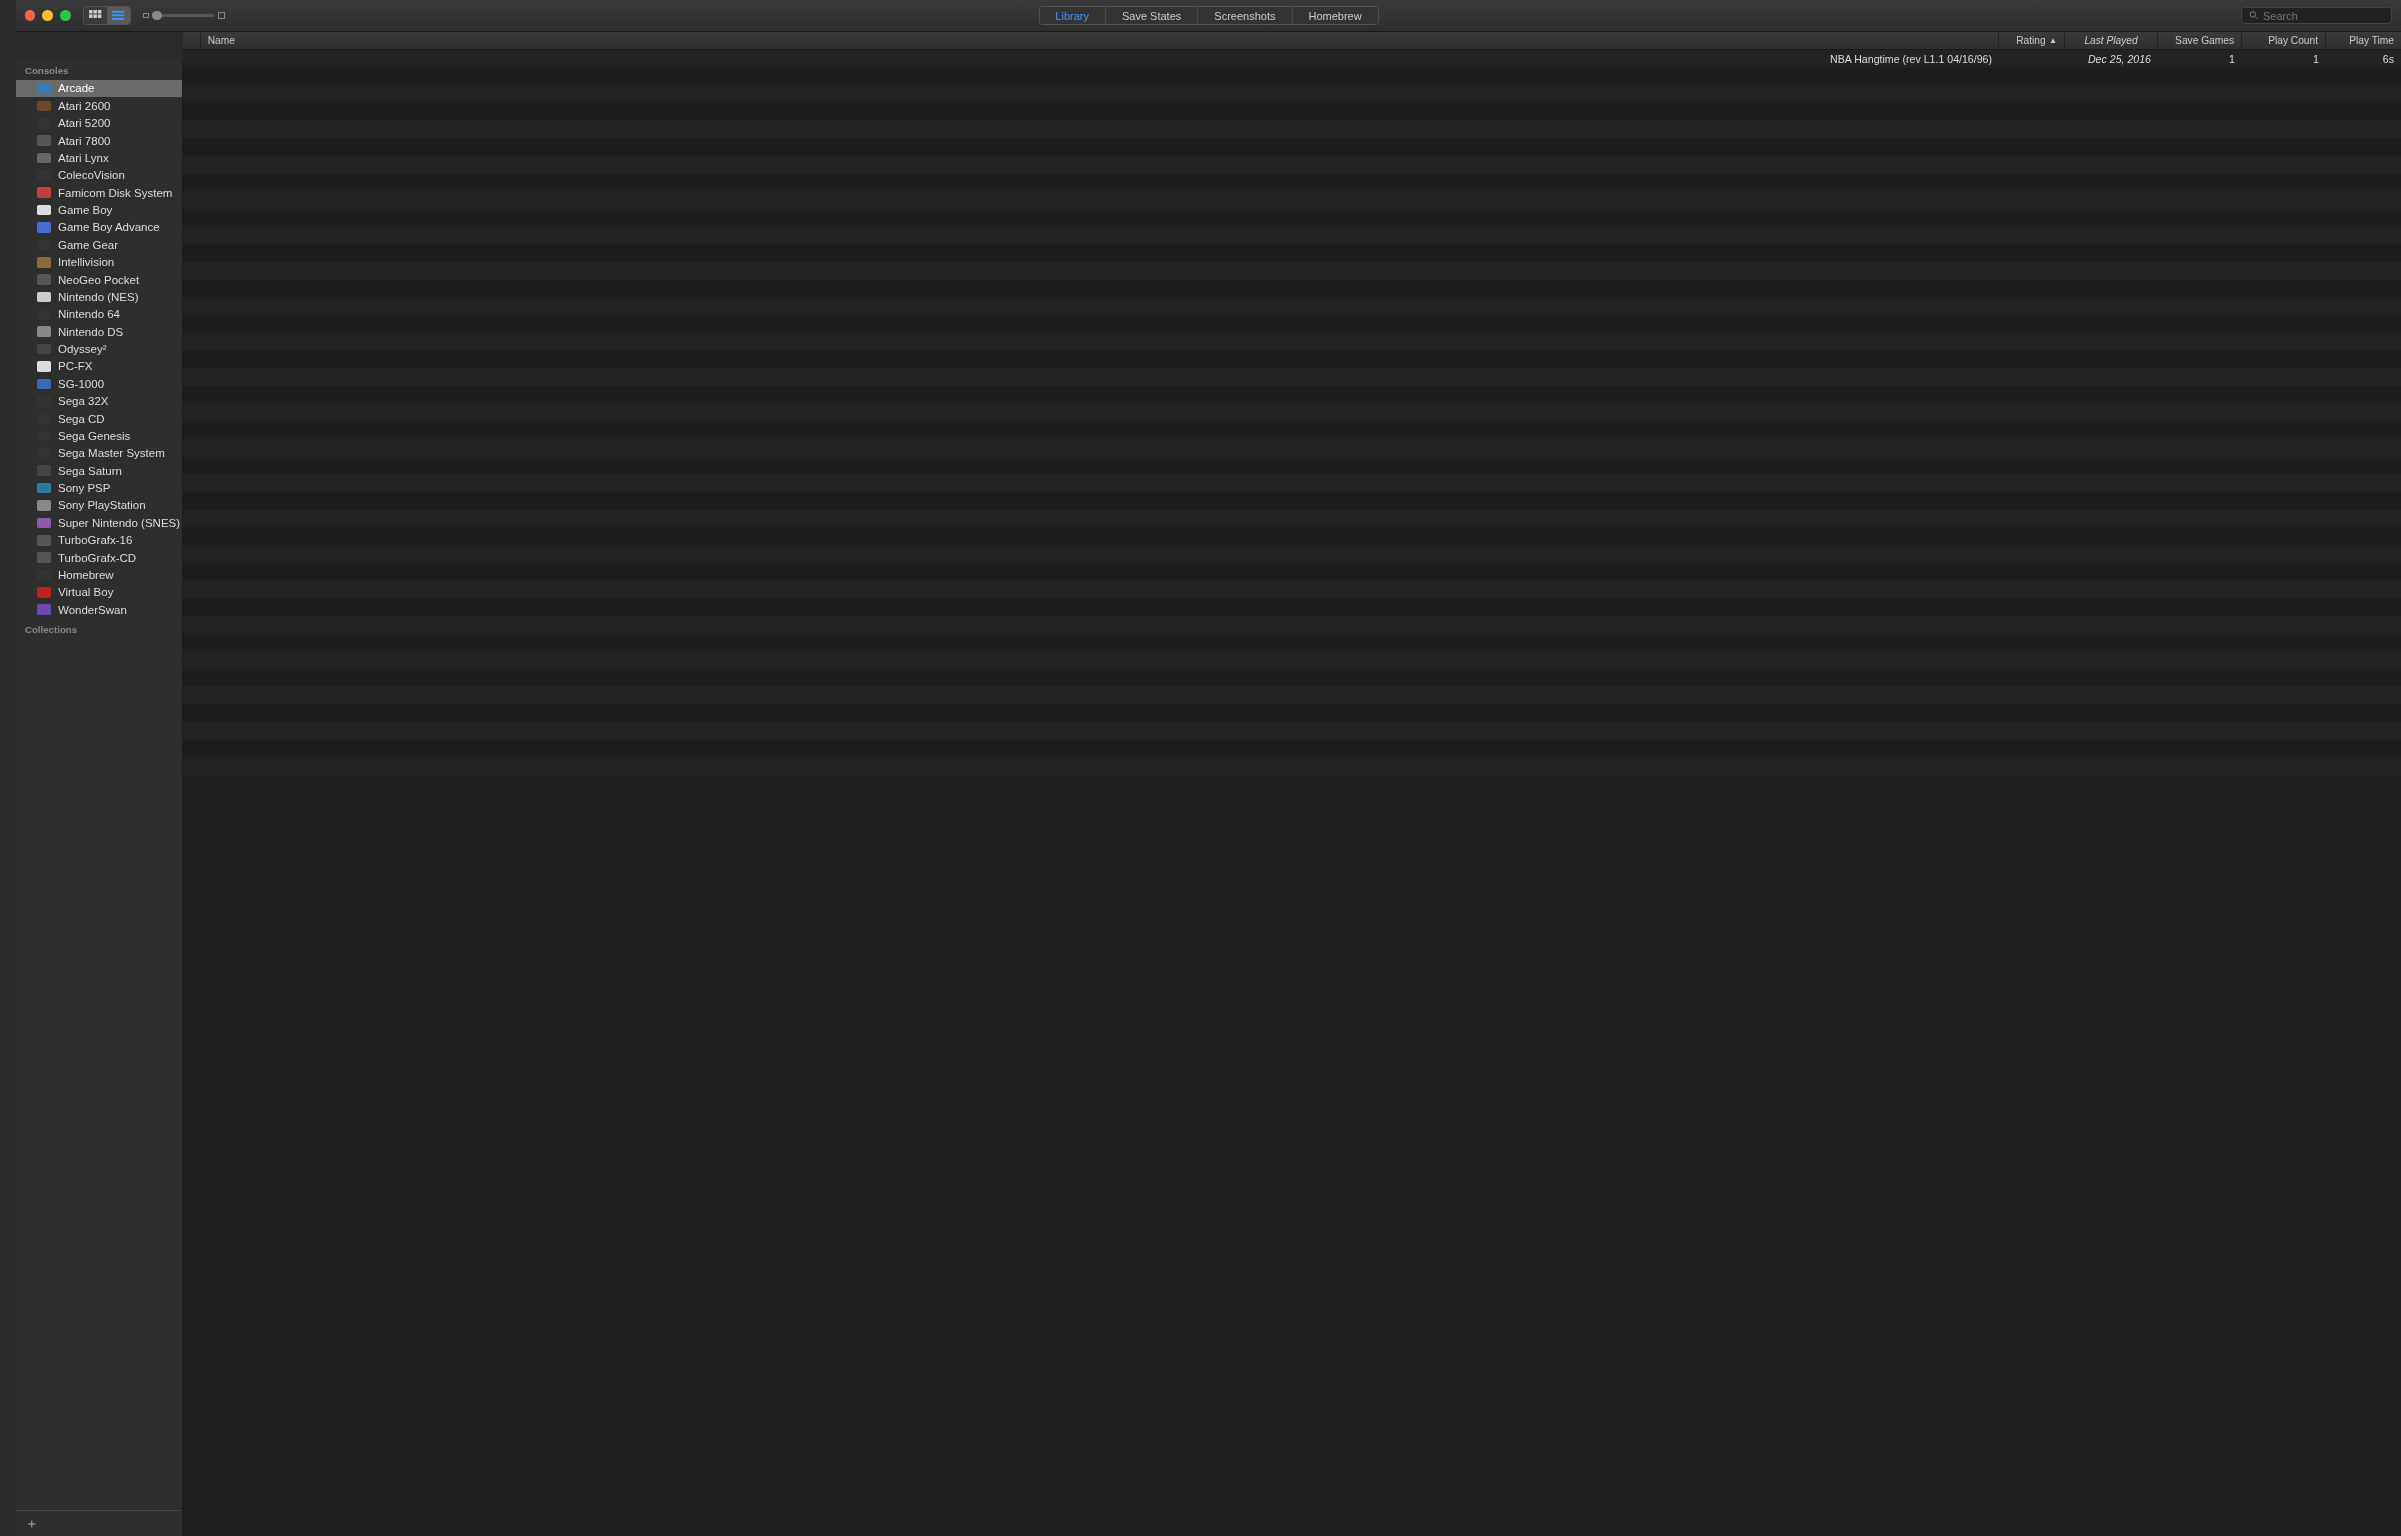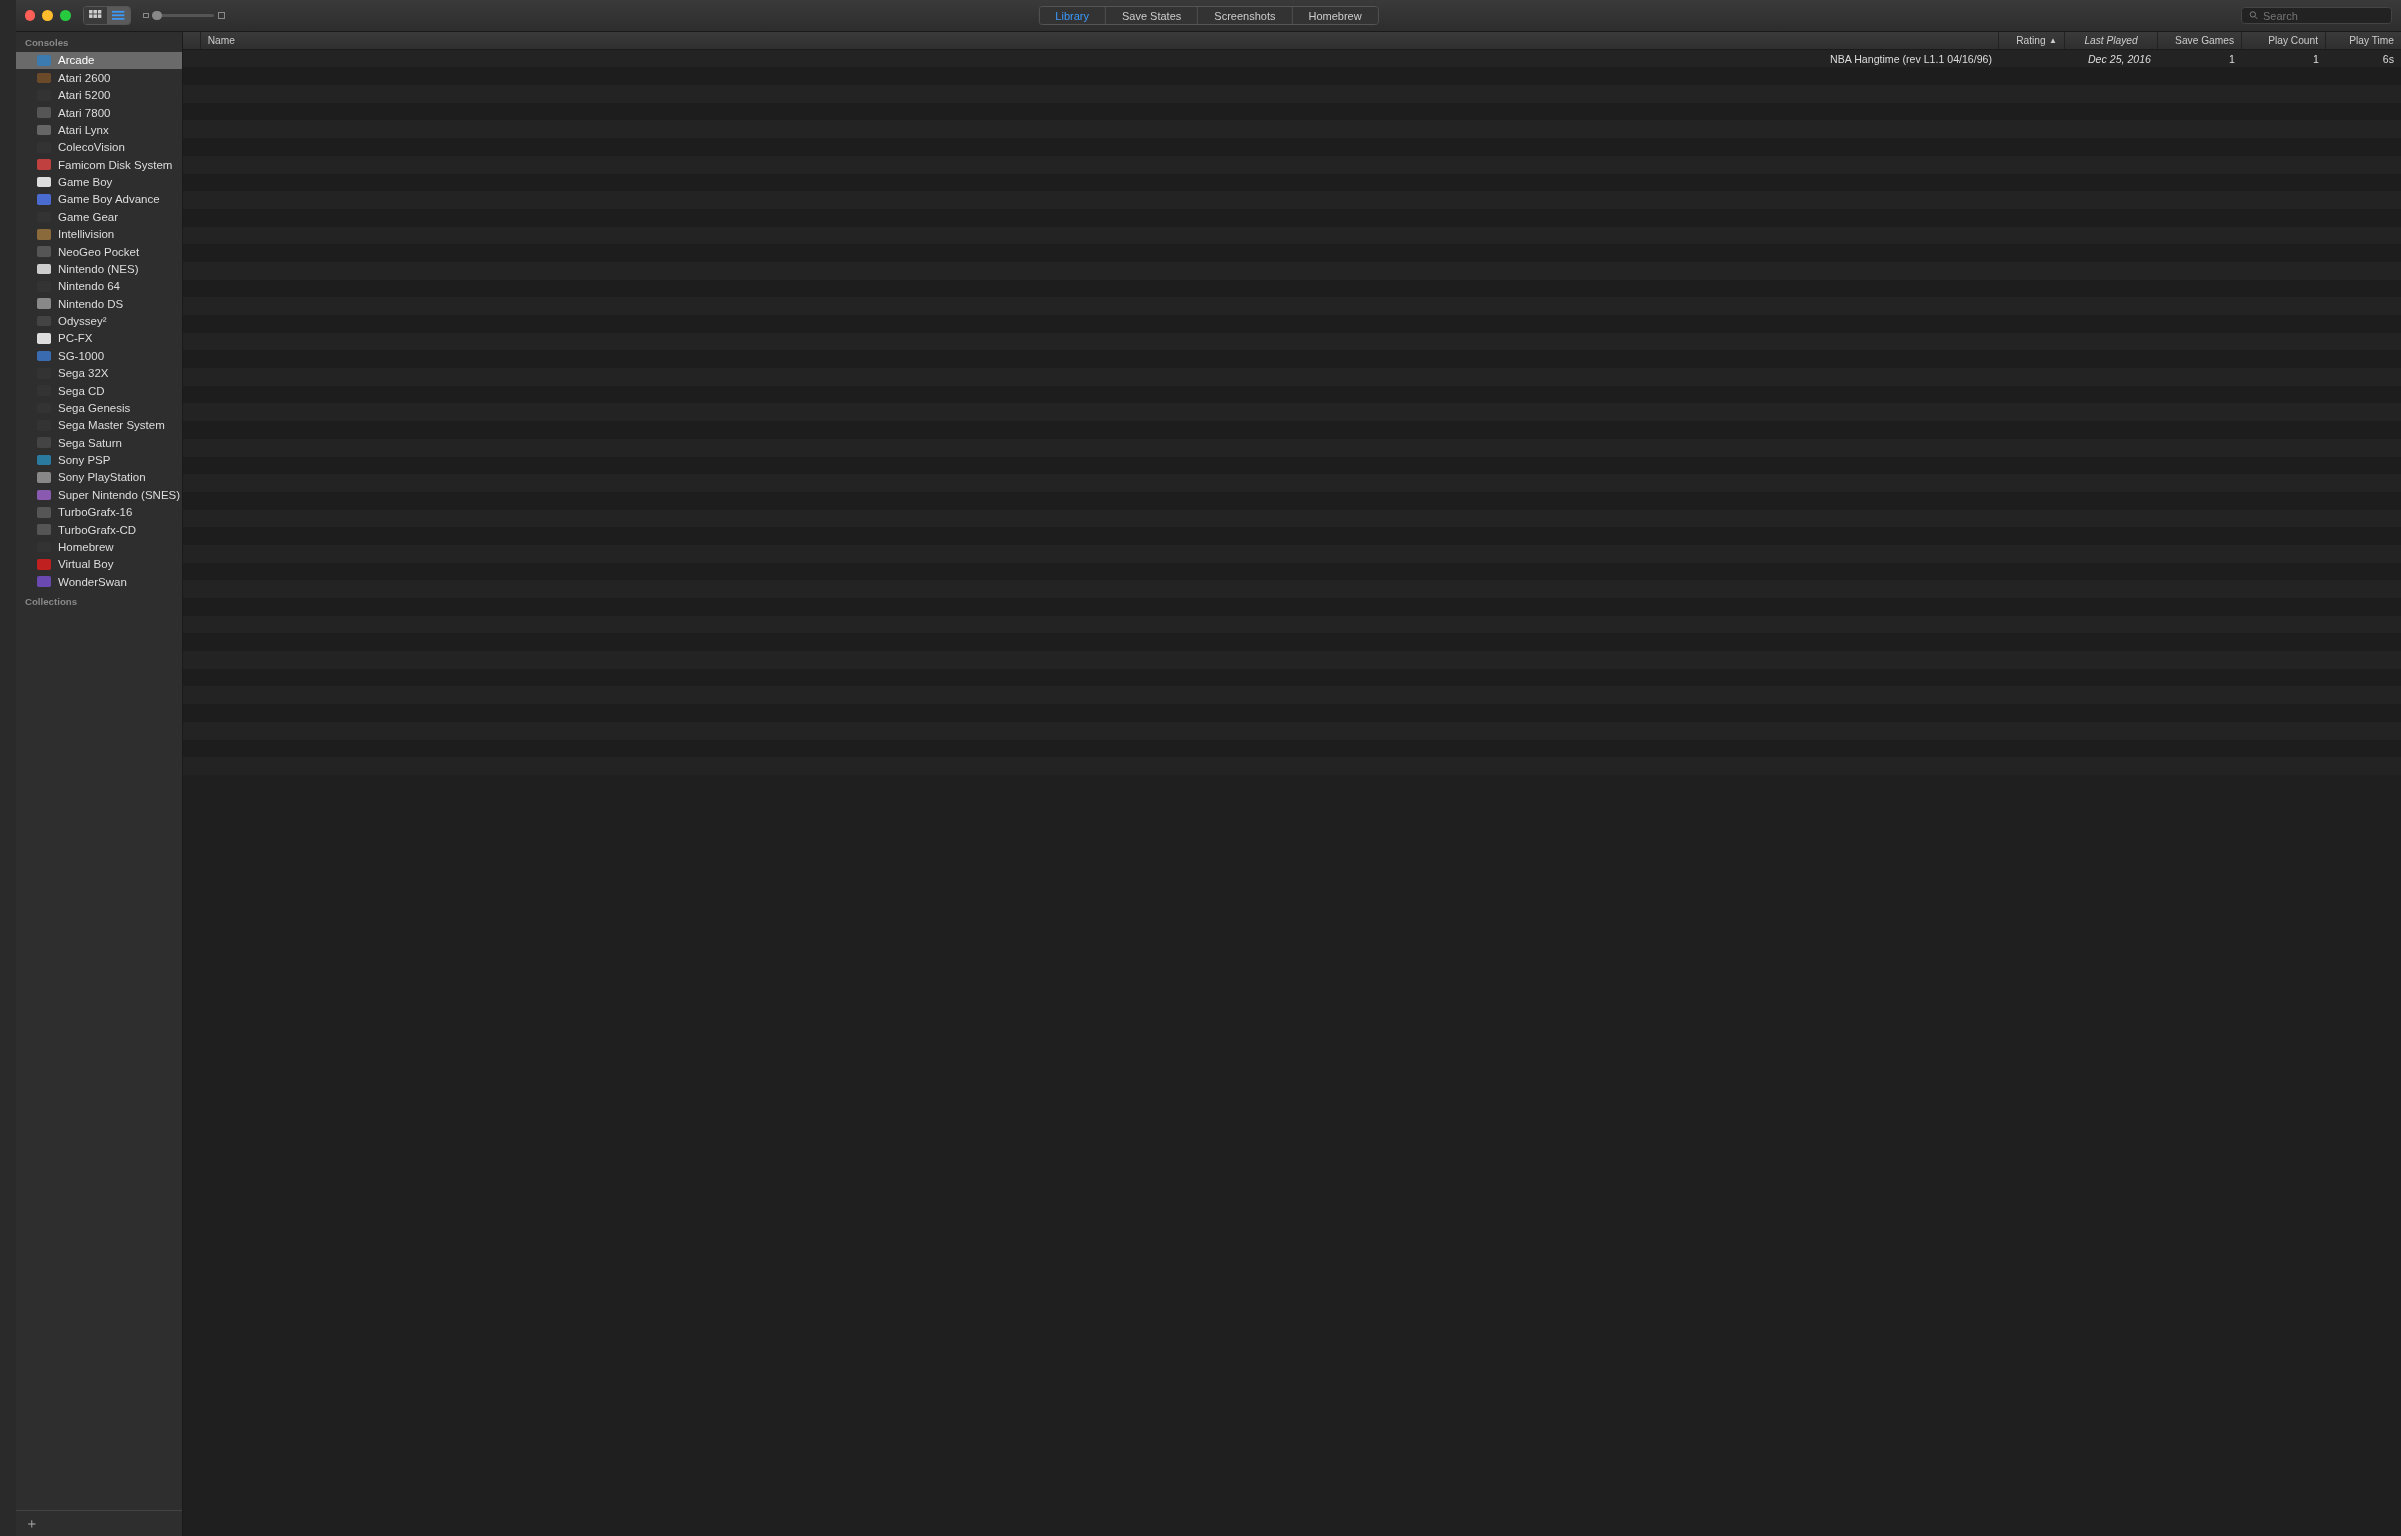--- a/index.html
+++ b/index.html
@@ -22,21 +22,21 @@
 .segmented{ position:absolute; left:50%; transform:translateX(-50%); display:flex; border:0.9px solid #555; border-radius:3.5px; overflow:hidden;}
 .seg-btn{ padding:2.7px 16px; background:#333; color:#ccc; font-size:11px; cursor:pointer; border-right:0.9px solid #555;}
 .seg-btn:last-child{border-right:none;}
 .seg-btn.active{ color:#3b99fc;}
 .search-wrap{ margin-left:auto; display:flex; align-items:center; background:#222; border:0.9px solid #444; border-radius:3.5px; padding:1.8px 7px; width:151px;}
 .search-wrap svg{width:10.6px;height:10.6px;fill:#888;margin-right:4.4px;}
 .search-input{ background:transparent; border:none; color:#ccc; outline:none; font-size:11px; width:100%;}
 
 
 .body{ flex:1; display:flex; overflow:hidden;}
-.sidebar{ width:167px; background:#2e2e2e; display:flex; flex-direction:column; border-right:0.9px solid #1a1a1a;}
+.sidebar{ width:167px; background:#2e2e2e; display:flex; flex-direction:column; border-right:0.9px solid #1a1a1a;margin-top:28px;}
 .sb-scroll{flex:1; overflow-y:auto;}
 .sb-header{ color:#888; font-weight:600; font-size:9.7px; padding:5.3px 8.9px 3.5px 8.9px;}
 .sb-item{ display:flex; align-items:center; padding:2.7px 8.9px 2.7px 21px; gap:7px; cursor:pointer; color:#ddd; font-size:11.5px; white-space:nowrap;}
 .sb-item.selected{ background:#6a6a6a; color:#fff;}
 .sb-icon{ width:14px; height:10.6px; border-radius:1.8px; flex-shrink:0;}
 .sb-footer{ border-top:0.9px solid #444; padding:3.5px 7px;}
 .plus-btn{ color:#aaa; font-size:14px; cursor:pointer; width:17.7px;text-align:center;}
 
 
 .main{ flex:1; display:flex; flex-direction:column; background:#1f1f1f;}

